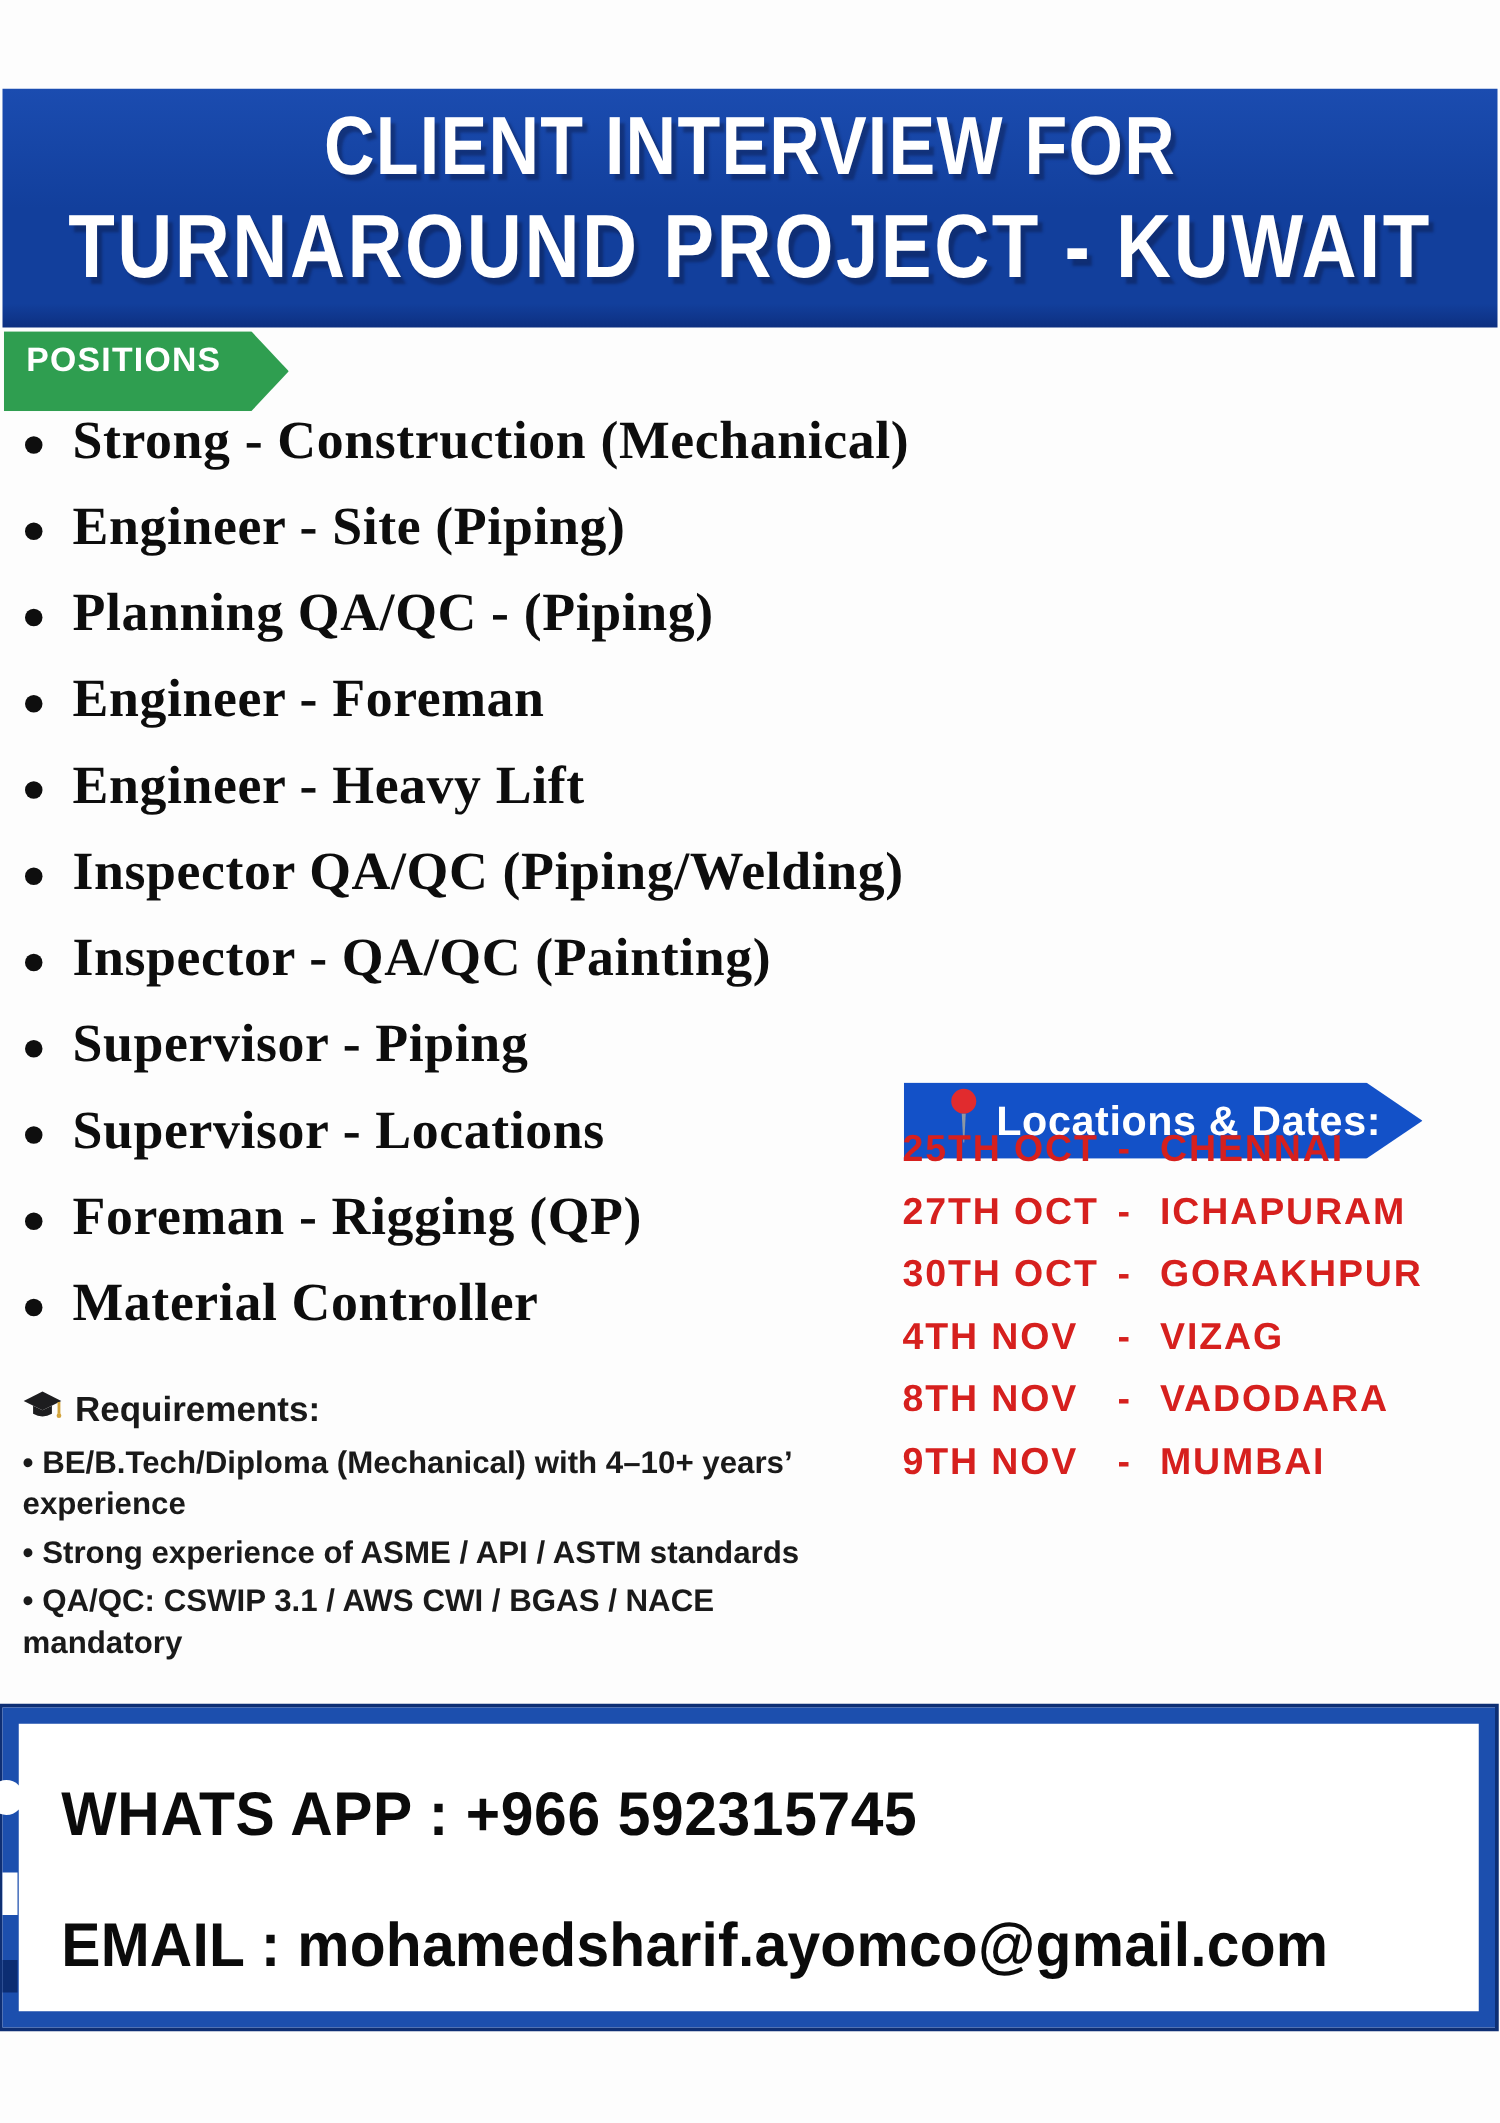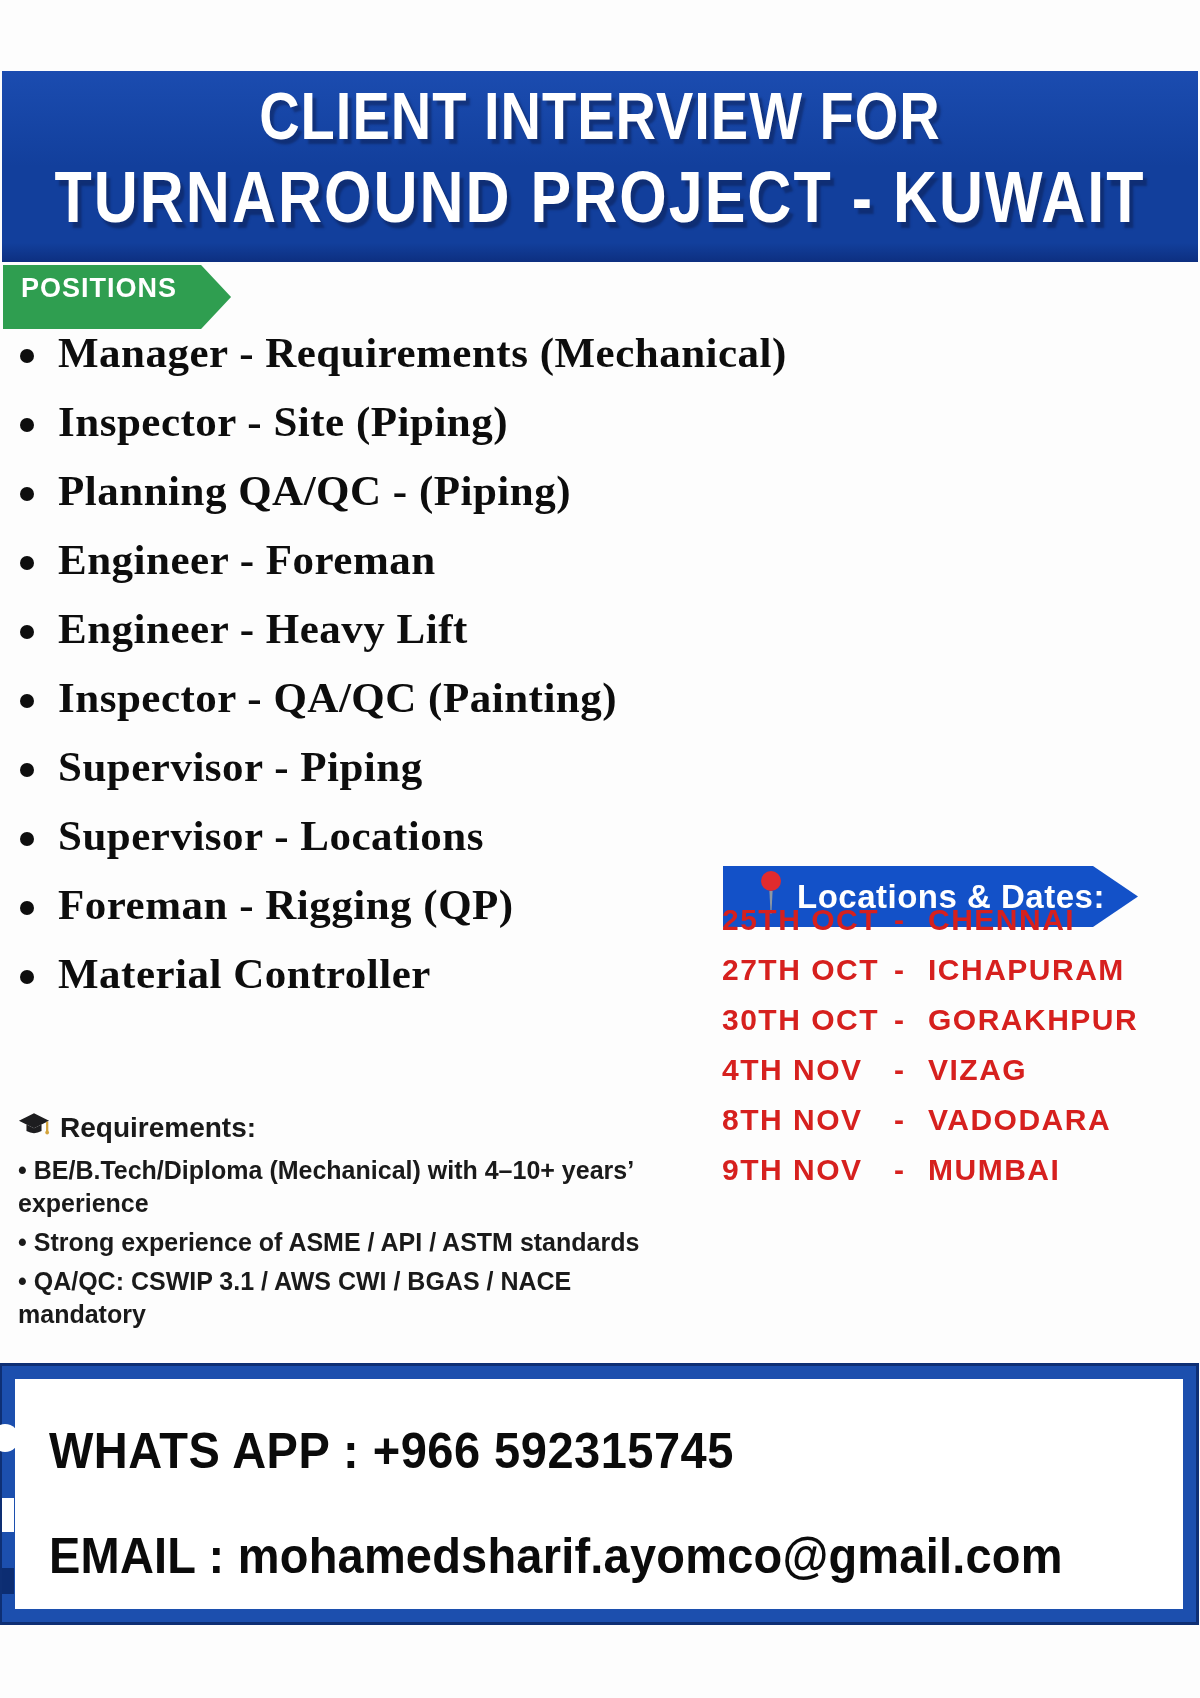--- a/index.html
+++ b/index.html
@@ -91,43 +91,47 @@
   </header>
 
   <div class="badge">
     <span>POSITIONS</span>
   </div>
 
   <ul class="positions">
 
       <li class="pos-item">
         <span class="dot"></span>
-        <span class="pos-text">Manager - Requirements (Mechanical)</span>
-      </li>
-
-      <li class="pos-item">
-        <span class="dot"></span>
-        <span class="pos-text">Inspector - Site (Piping)</span>
+        <span class="pos-text">Strong - Construction (Mechanical)</span>
+      </li>
+
+      <li class="pos-item">
+        <span class="dot"></span>
+        <span class="pos-text">Engineer - Site (Piping)</span>
       </li>
 
       <li class="pos-item">
         <span class="dot"></span>
         <span class="pos-text">Planning QA/QC - (Piping)</span>
       </li>
 
       <li class="pos-item">
         <span class="dot"></span>
         <span class="pos-text">Engineer - Foreman</span>
       </li>
 
       <li class="pos-item">
         <span class="dot"></span>
         <span class="pos-text">Engineer - Heavy Lift</span>
       </li>
 
+      <li class="pos-item">
+        <span class="dot"></span>
+        <span class="pos-text">Inspector QA/QC (Piping/Welding)</span>
+      </li>
 
       <li class="pos-item">
         <span class="dot"></span>
         <span class="pos-text">Inspector - QA/QC (Painting)</span>
       </li>
 
       <li class="pos-item">
         <span class="dot"></span>
         <span class="pos-text">Supervisor - Piping</span>
       </li>

